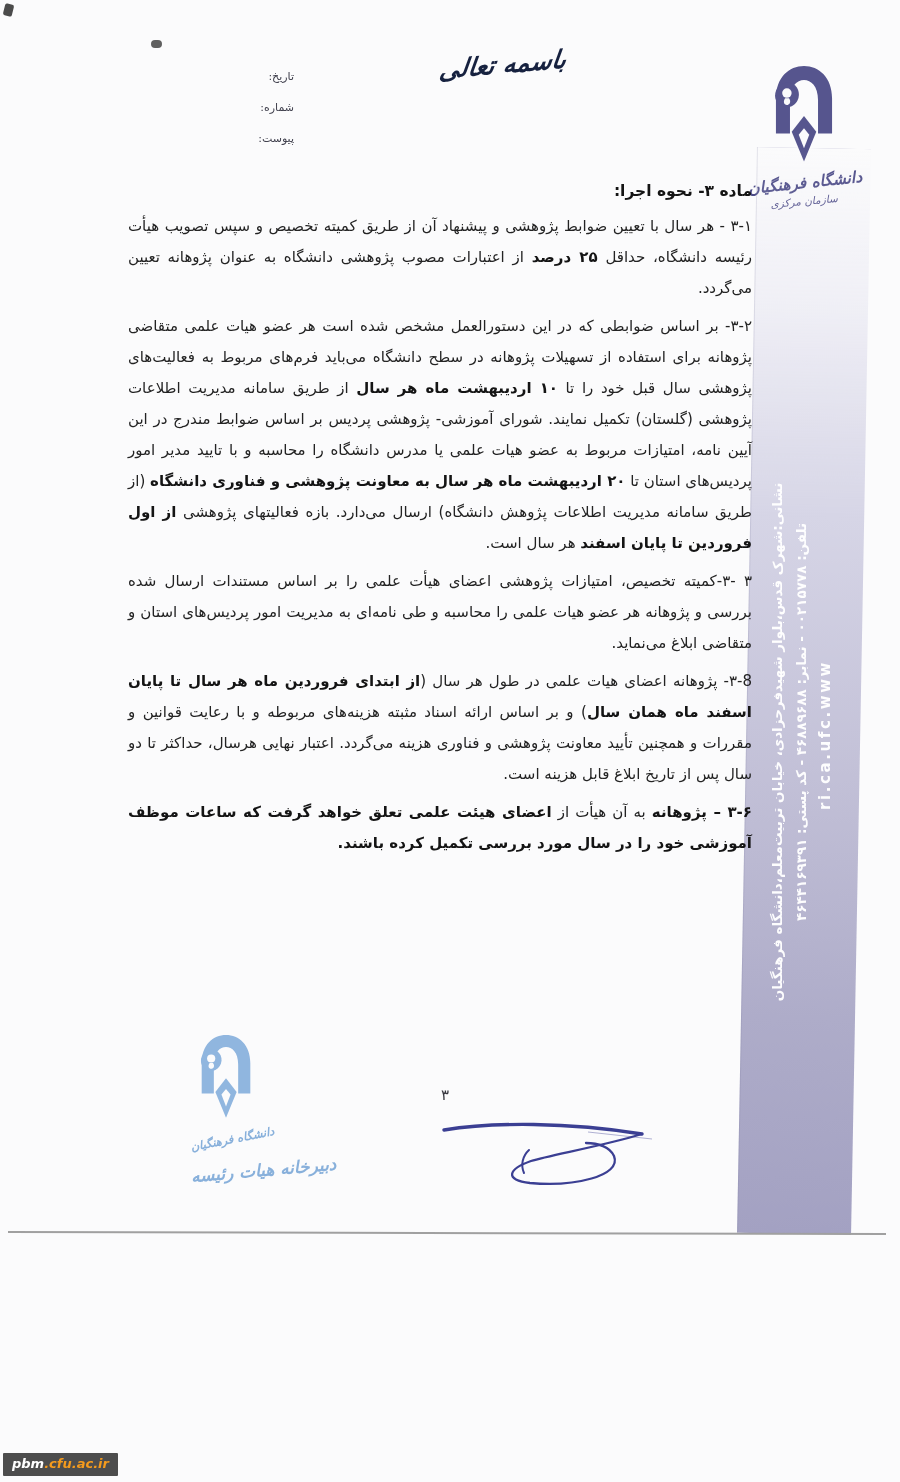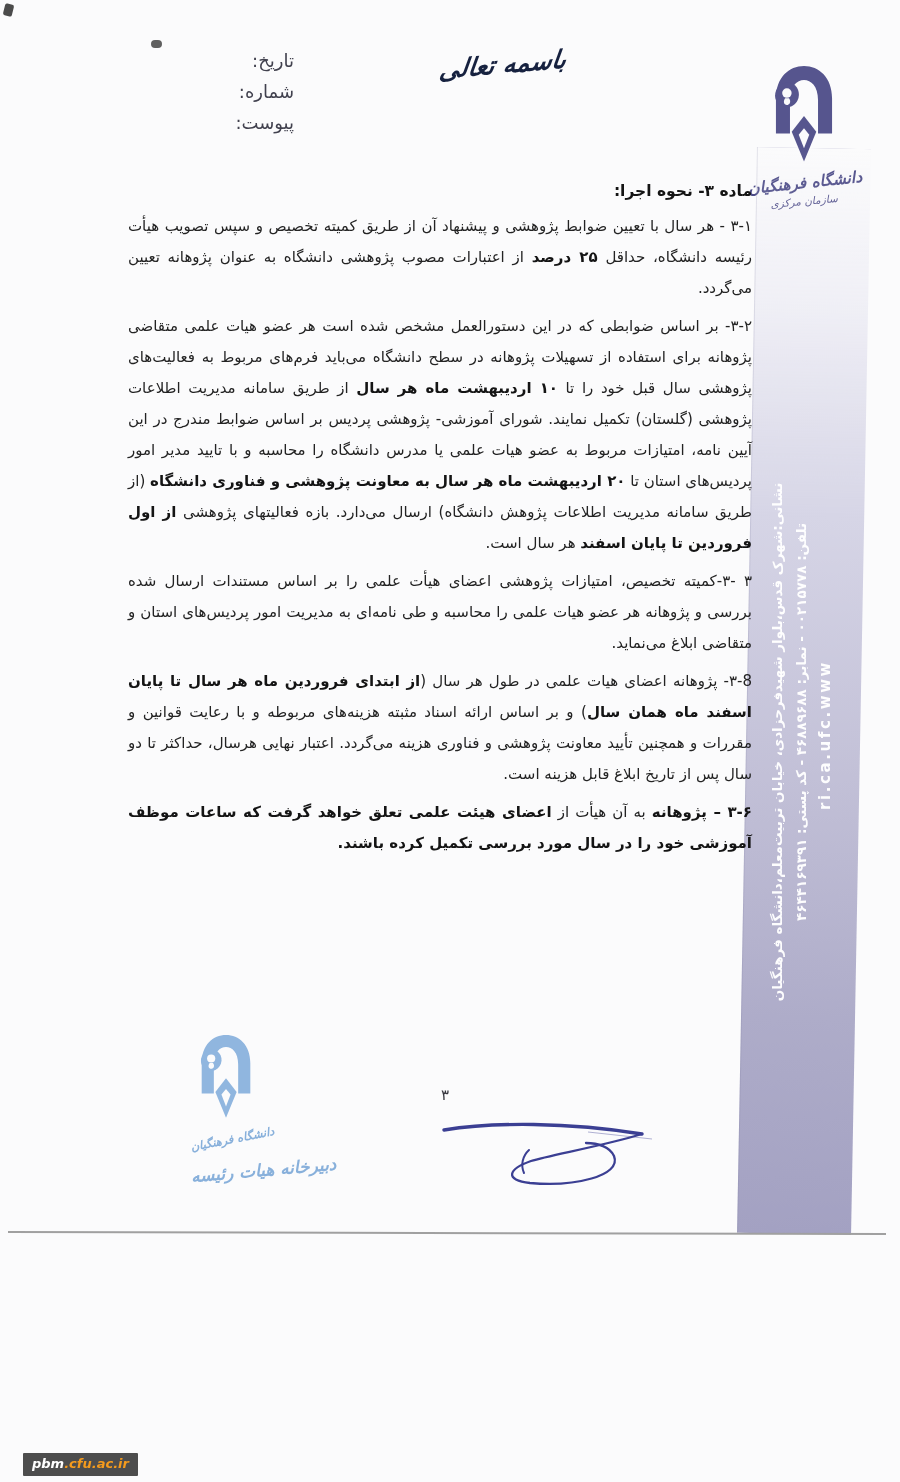--- a/index.html
+++ b/index.html
@@ -10,23 +10,23 @@
     overflow:hidden;
     font-family:"DejaVu Sans",sans-serif;
   }
   
   .speck{position:absolute;background:#2b2b2b;border-radius:2px;opacity:.85;}
   .s1{left:4px;top:4px;width:9px;height:12px;transform:rotate(14deg);}
   .s2{left:151px;top:40px;width:11px;height:8px;border-radius:4px;opacity:.75;}
 
   
   .hdr-fields{
-    position:absolute;left:198px;top:54px;width:96px;
+    position:absolute;left:198px;top:70px;width:96px;
     direction:rtl;text-align:right;
-    font-size:18px;color:#41414e;
+    font-size:11px;color:#41414e;
   }
   .hf{margin-bottom:17px;line-height:14px;}
 
   
   .besmele{
     position:absolute;left:428px;top:50px;width:150px;
     text-align:center;
     font-size:25px;font-weight:bold;font-style:italic;
     color:#16213f;
     transform:rotate(-5deg) skewX(-12deg);
@@ -100,21 +100,21 @@
 
   .divider{
     position:absolute;left:8px;top:1232px;width:878px;height:1.6px;
     background:#a0a0a0;transform:rotate(.12deg);
   }
 
   .watermark{
     position:absolute;left:3px;top:1453px;
     background:#4d4d4d;padding:3px 9px 5px;
     font-size:13px;font-weight:bold;font-style:italic;
-    color:#ffffff;border-radius:1px;line-height:15px;margin-left:20px;
+    color:#ffffff;border-radius:1px;line-height:15px;
   }
   .wm-orange{color:#f59b1d;}
 </style>
 </head>
 <body>
 
 <div class="page">
 
   <div class="speck s1"></div>
   <div class="speck s2"></div>

